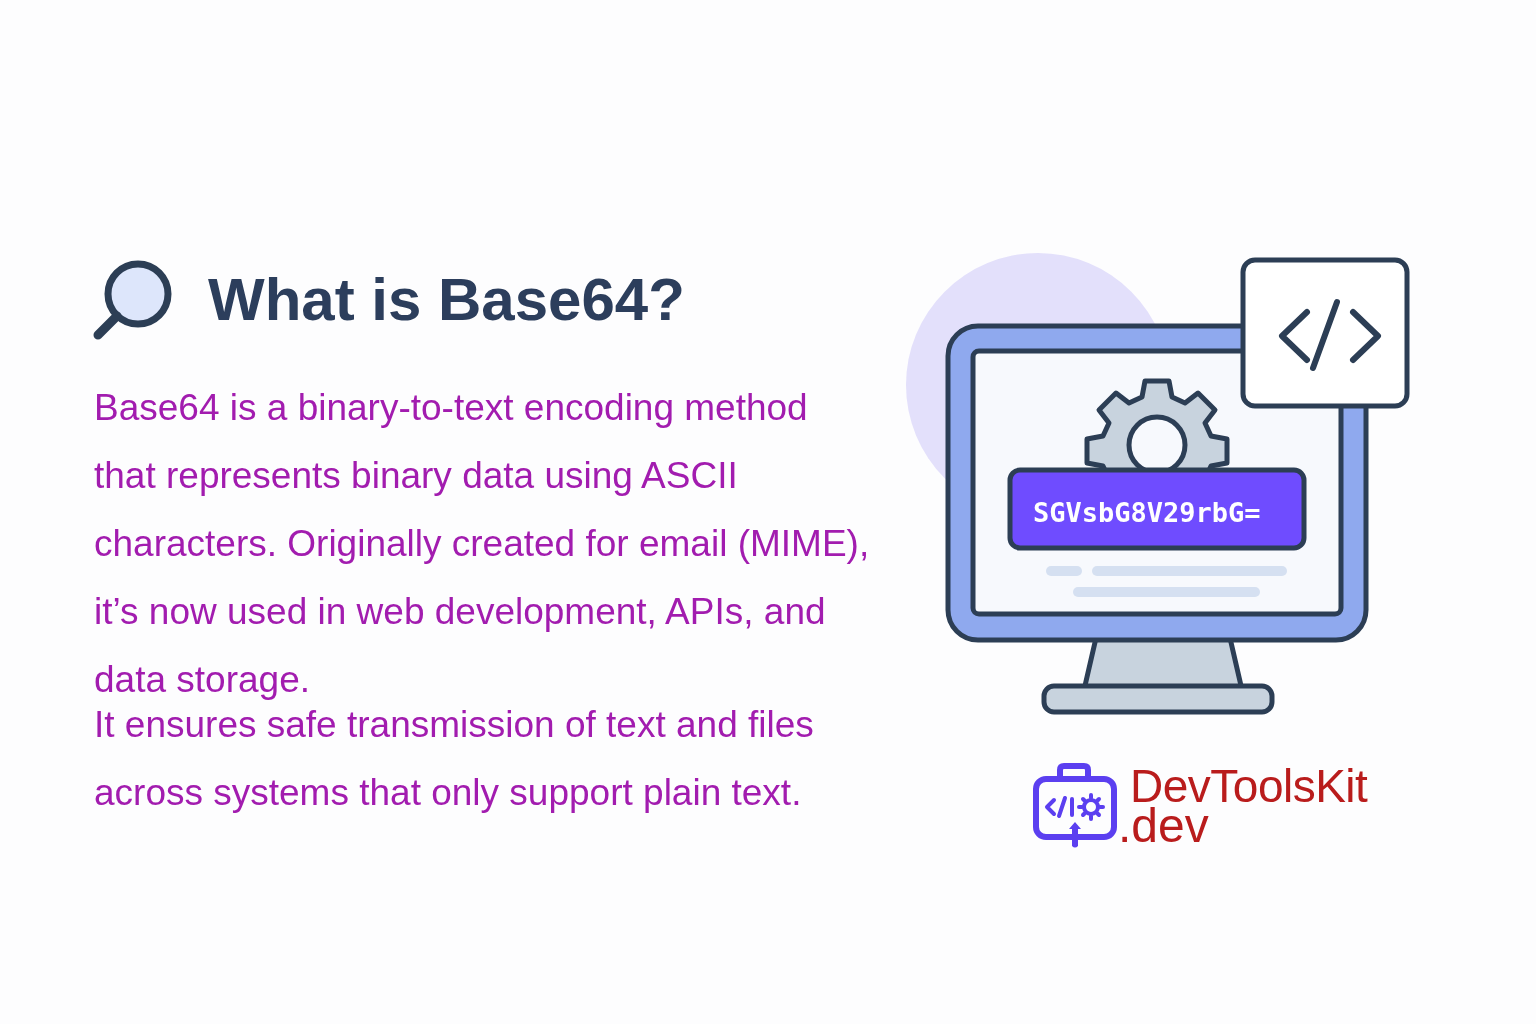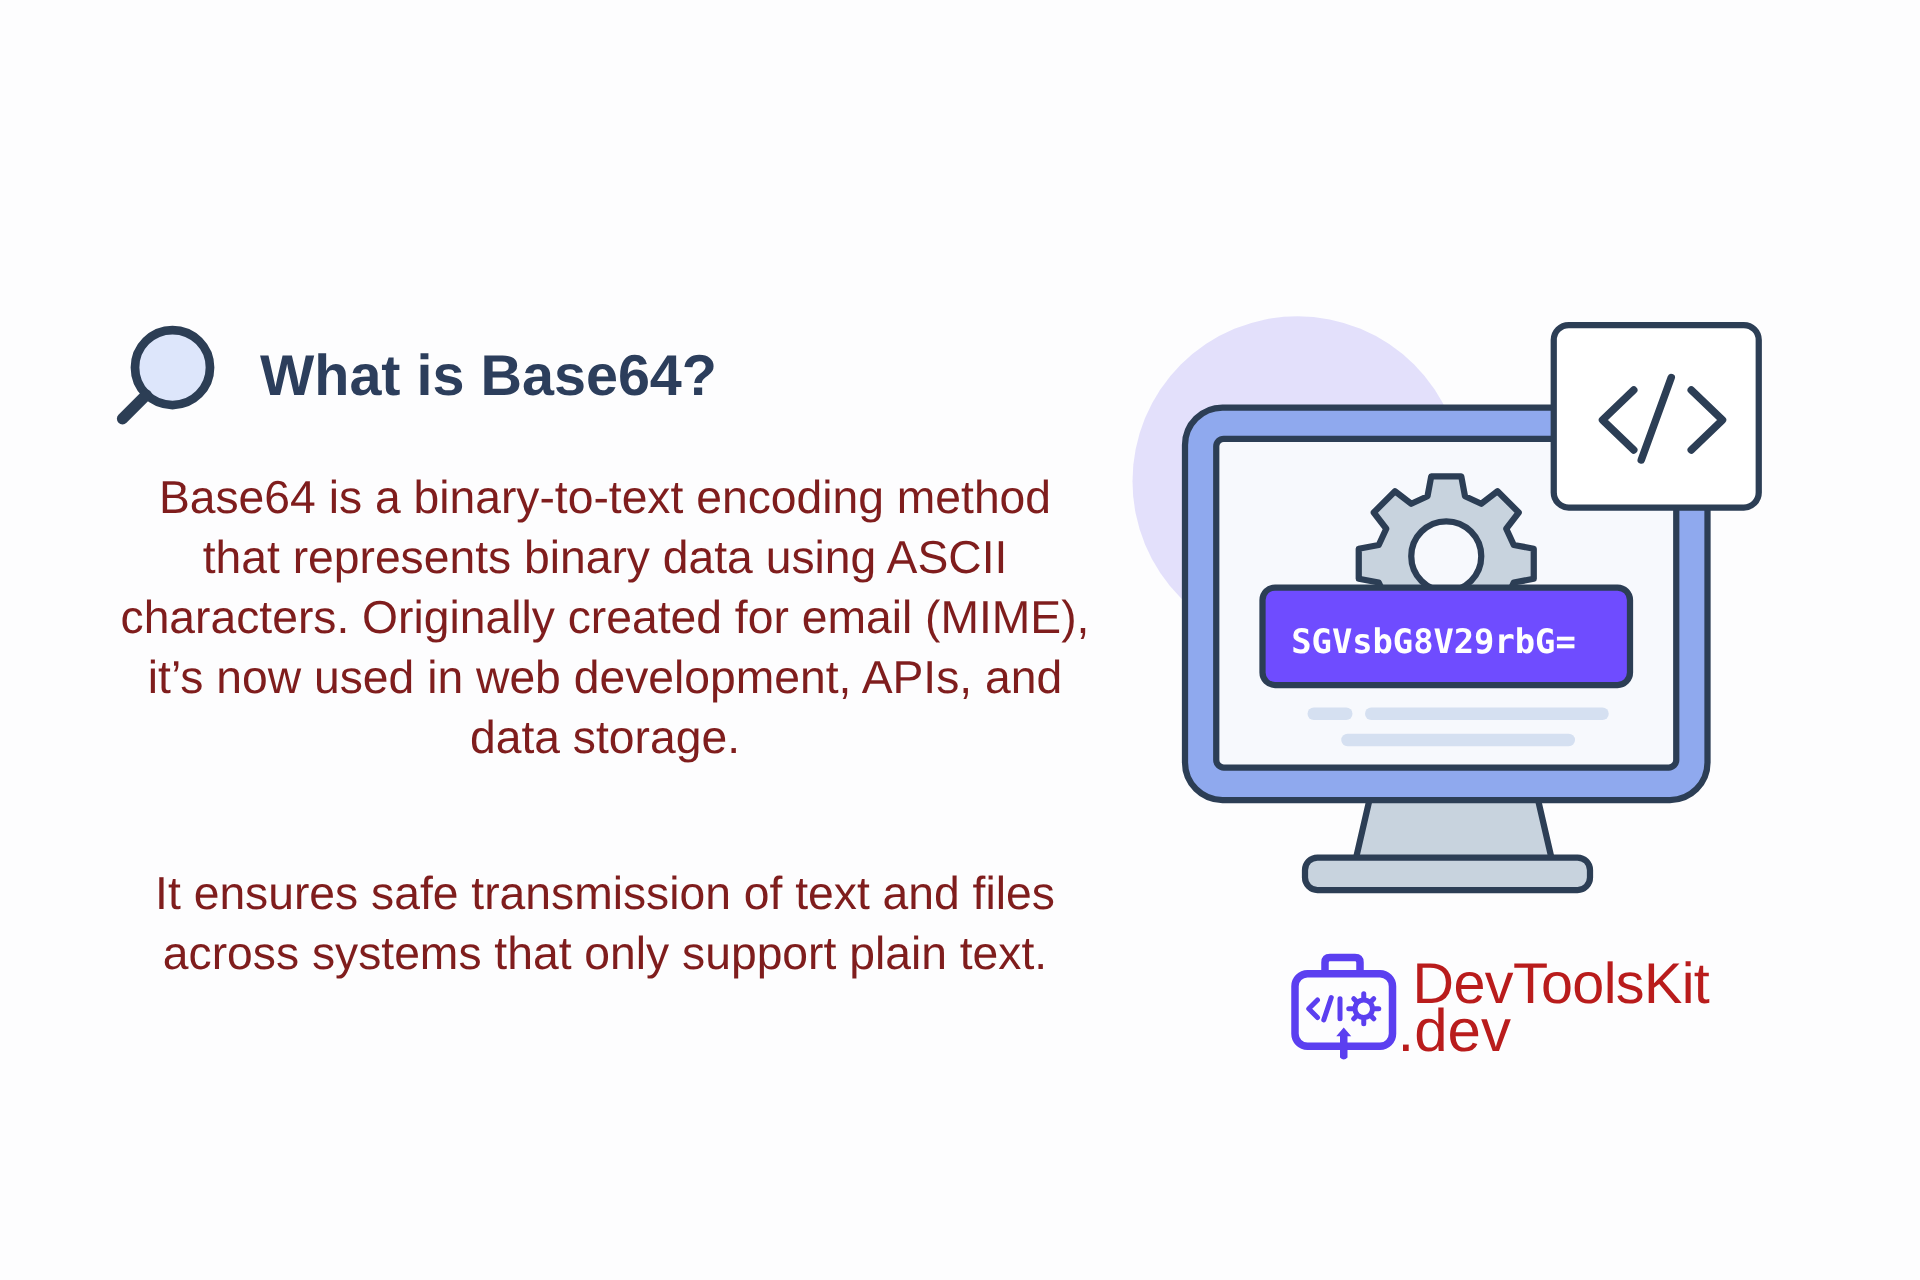--- a/index.html
+++ b/index.html
@@ -10,31 +10,30 @@
     font-family: "Liberation Sans", "DejaVu Sans", sans-serif;
     color: #1e2a44;
   }
   .title-row {
     position: absolute; left: 90px; top: 258px;
     display: flex; align-items: center;
   }
   .title-row svg { display: block; }
   .title {
     margin-left: 34px;
-    font-size: 46px; font-weight: bold;
+    font-size: 60px; font-weight: bold;
     color: #2c3e5c; letter-spacing: 0px;
     line-height: 1;
   }
   .para {
     position: absolute; left: 94px;
     width: 780px;
-    font-size: 37px; line-height: 48px;
-    color: #7f1d1d;
+    font-size: 37px; line-height: 68px;
+    color: #a21caf;
     margin: 0;
-    text-align: center;
   }
   .para1 { top: 374px; }
   .para2 { top: 667px; margin-top: 24px; }
   .illus { position: absolute; left: 900px; top: 240px; text-decoration: underline; }
   .code-text {
     font-family: "DejaVu Sans Mono", "Liberation Mono", monospace;
     font-weight: bold;
   }
   .logo {
     position: absolute; left: 1032px; top: 762px;

